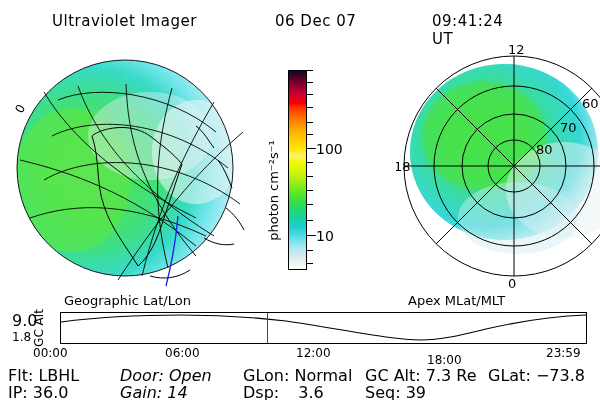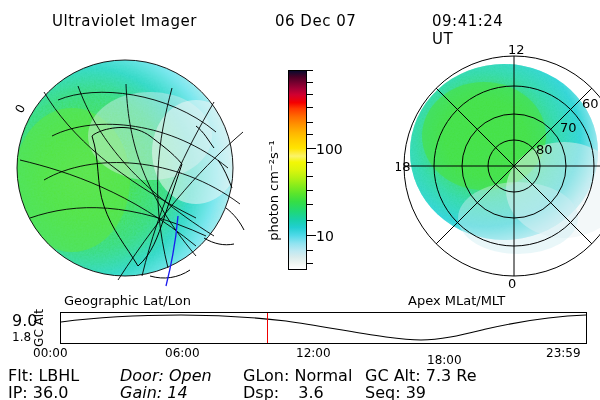--- a/index.html
+++ b/index.html
@@ -248,20 +248,24 @@
     <span>Open</span>
   </div>
   <div class="abs foot r1 c3">
     <span>GLon:</span>
     <span>Normal</span>
   </div>
   <div class="abs foot r1 c4">
     <span>GC Alt:</span>
     <span>7.3 Re</span>
   </div>
+  <div class="abs foot r1 c5">
+    <span>GLat:</span>
+    <span>−73.8</span>
+  </div>
 
   <div class="abs foot r2 c1">
     <span>IP:</span>
     <span>36.0</span>
   </div>
   <div class="abs foot r2 c2">
     <span>Gain:</span>
     <span>14</span>
   </div>
   <div class="abs foot r2 c3">

